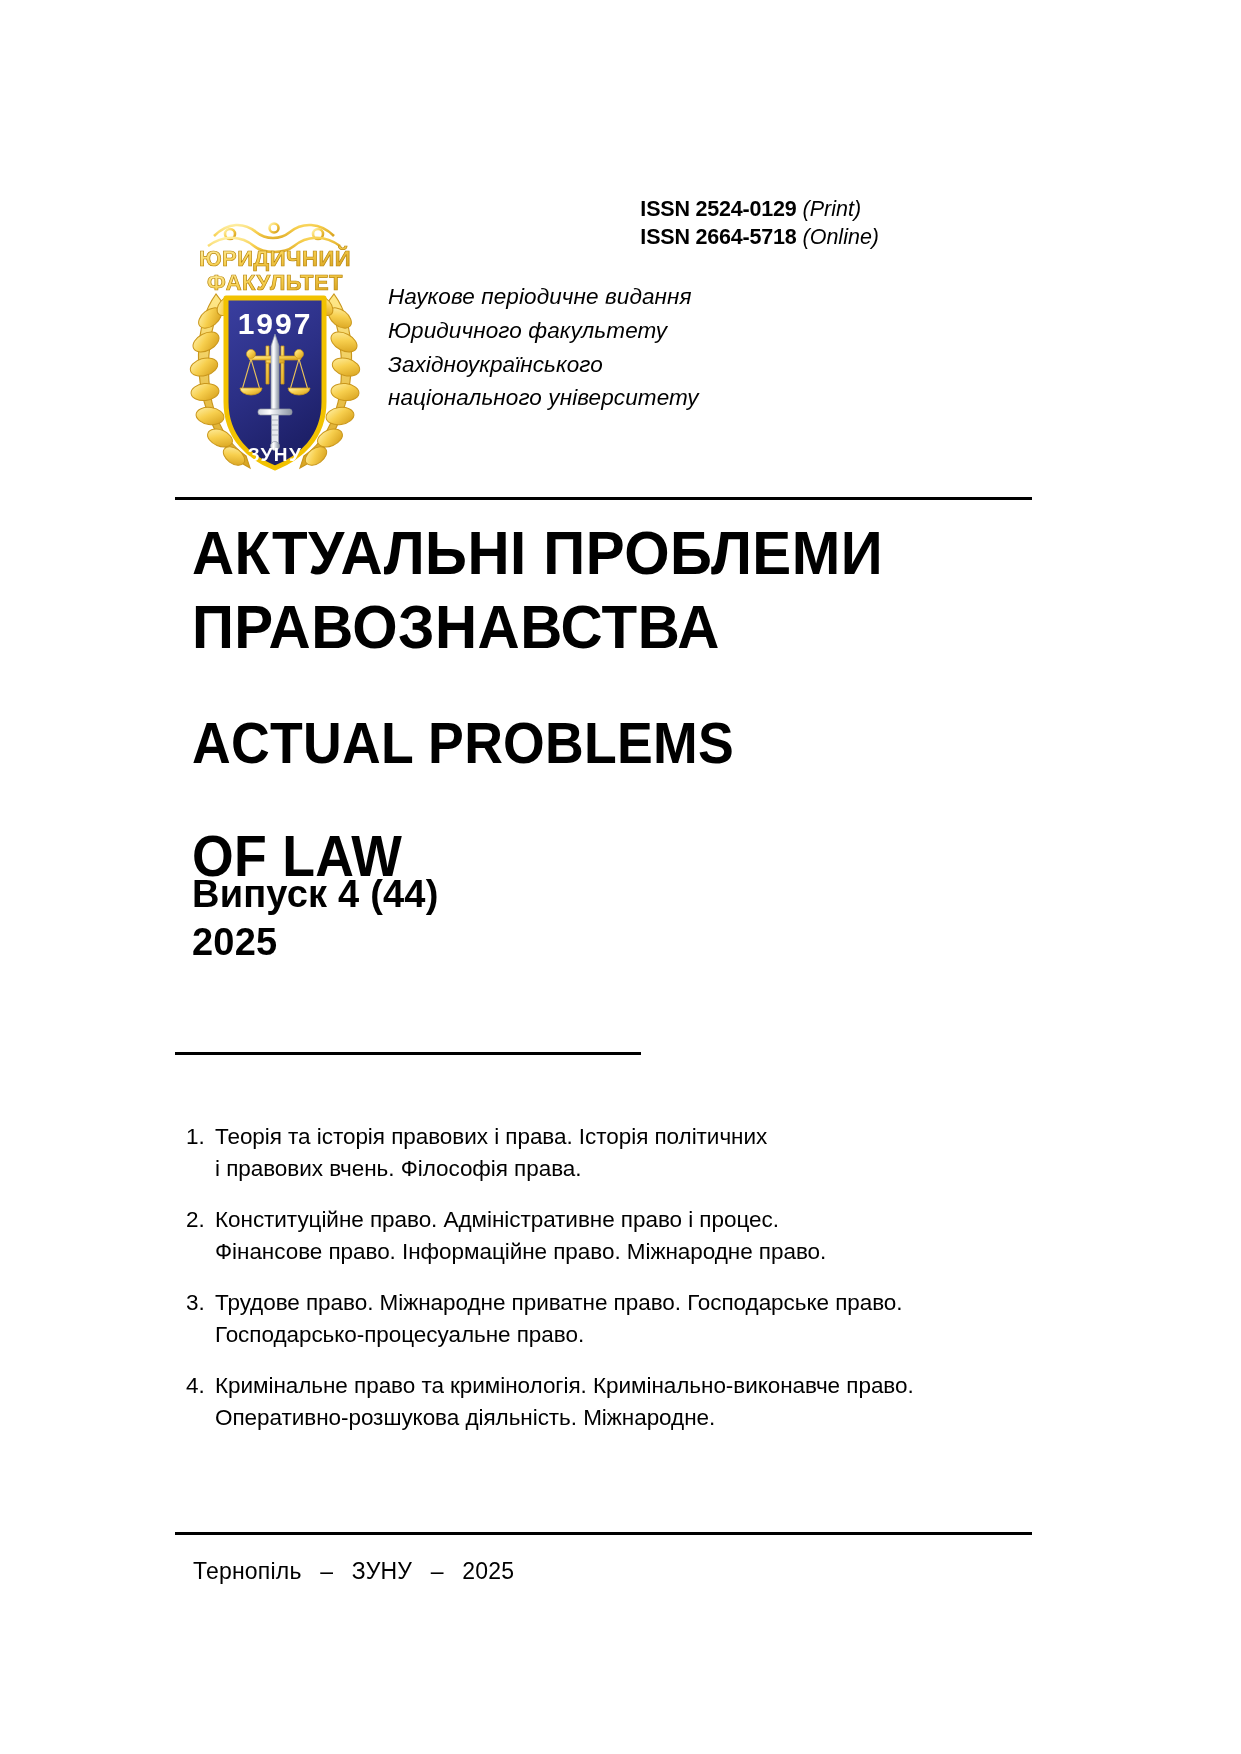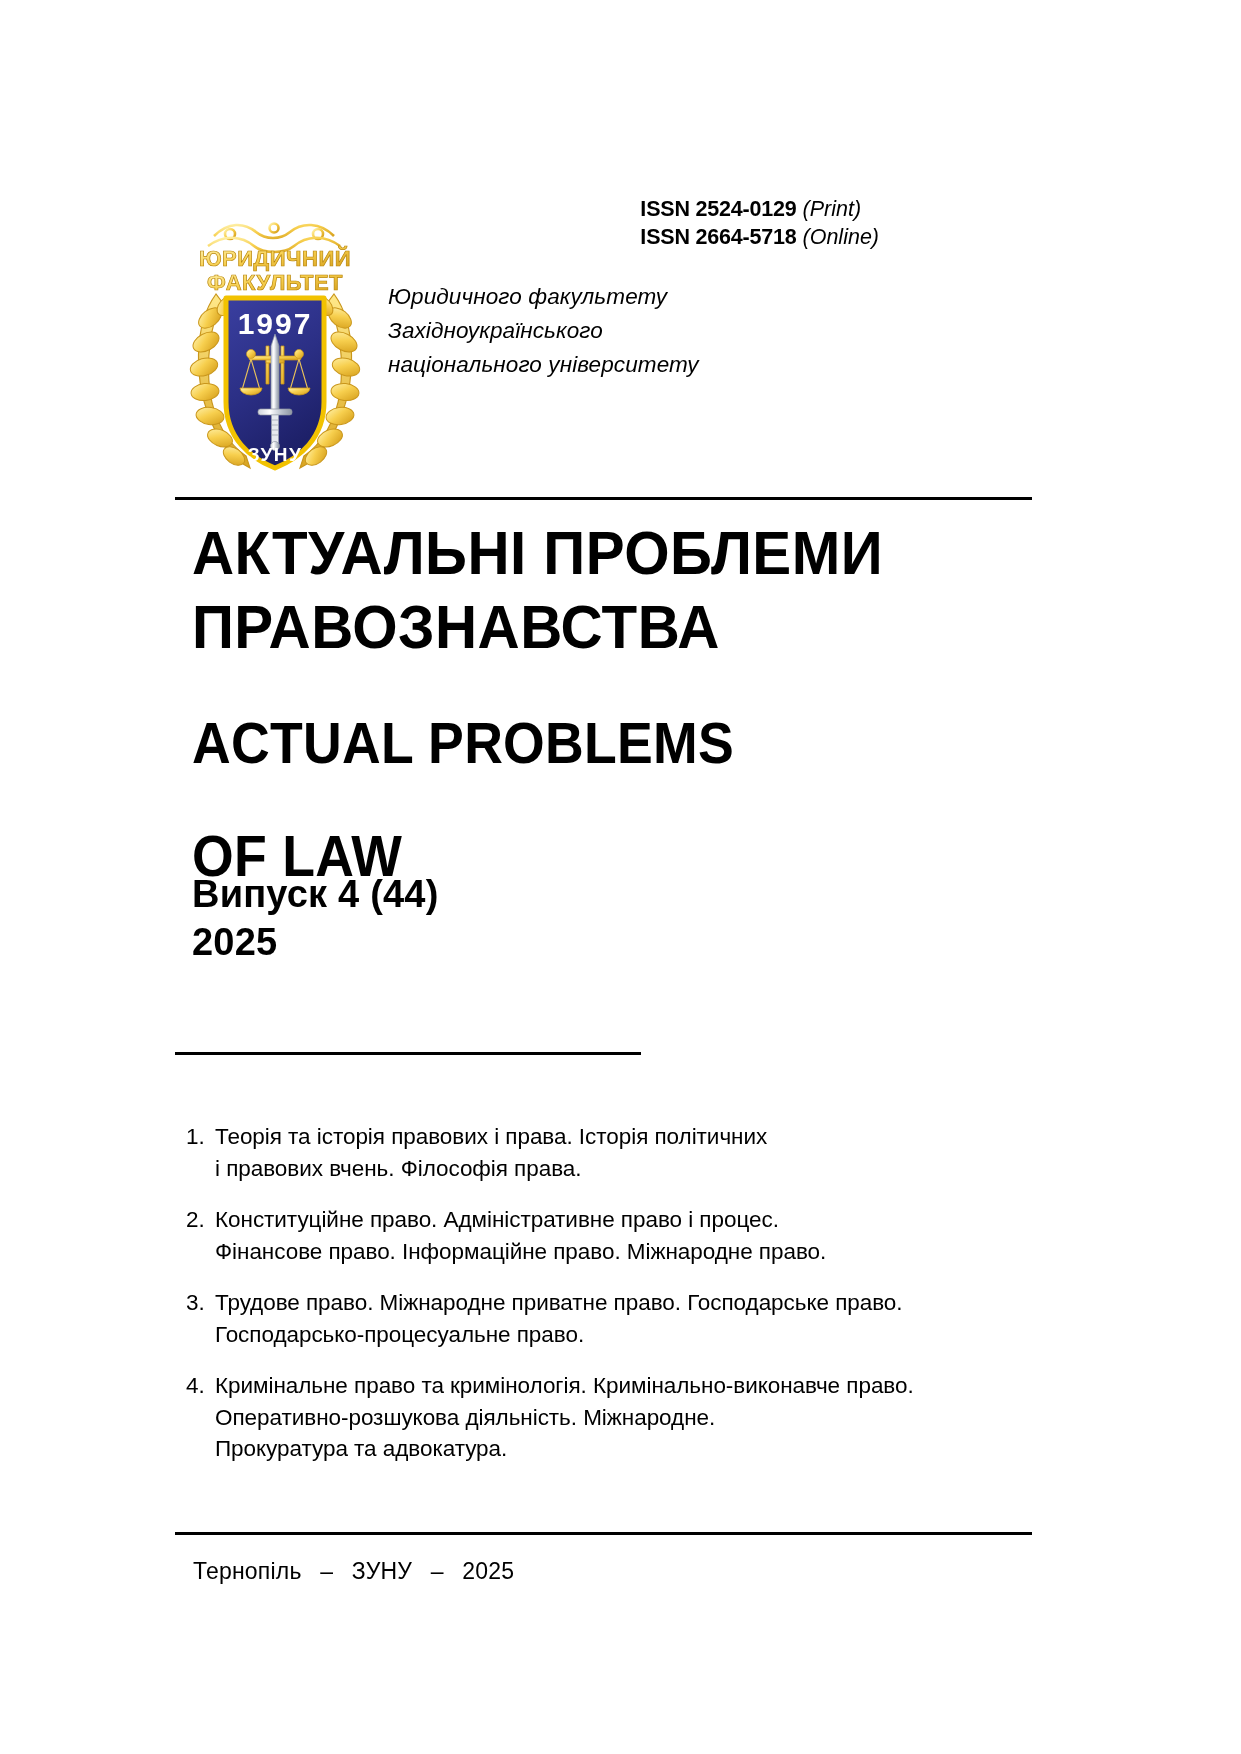--- a/index.html
+++ b/index.html
@@ -282,20 +282,21 @@
         <span class="issn-code">ISSN 2524-0129</span>
         <span class="issn-kind">(Print)</span>
       </div>
       <div class="issn-line">
         <span class="issn-code">ISSN 2664-5718</span>
         <span class="issn-kind">(Online)</span>
       </div>
     </div>
 
     <div class="subtitle-block">
+      <div class="subtitle-line">Наукове періодичне видання</div>
       <div class="subtitle-line">Юридичного факультету</div>
       <div class="subtitle-line">Західноукраїнського</div>
       <div class="subtitle-line">національного університету</div>
     </div>
   </div>
 
   <div class="rule rule-top"></div>
 
   <div class="titles">
     <div class="title-ua">АКТУАЛЬНІ ПРОБЛЕМИ</div>
@@ -335,21 +336,20 @@
         <div class="topic-line">Трудове право. Міжнародне приватне право. Господарське право.</div>
         <div class="topic-line">Господарсько-процесуальне право.</div>
       </div>
     </div>
 
     <div class="topic-item">
       <div class="topic-num">4.</div>
       <div class="topic-lines">
         <div class="topic-line">Кримінальне право та кримінологія. Кримінально-виконавче право.</div>
         <div class="topic-line">Оперативно-розшукова діяльність. Міжнародне.</div>
-        <div class="topic-line">Прокуратура та адвокатура.</div>
       </div>
     </div>
 
   </div>
 
   <div class="rule rule-bottom"></div>
 
   <div class="footer">
     <span>Тернопіль</span>
     <span class="sep">–</span>

